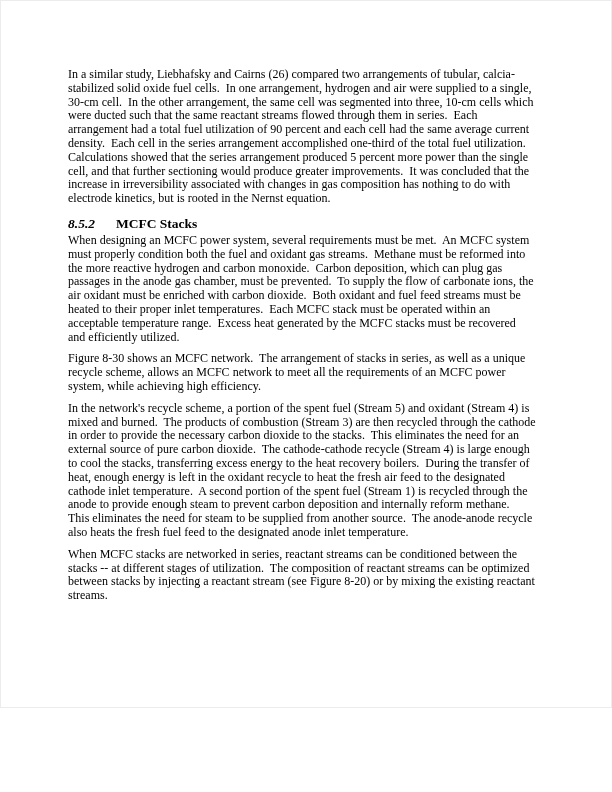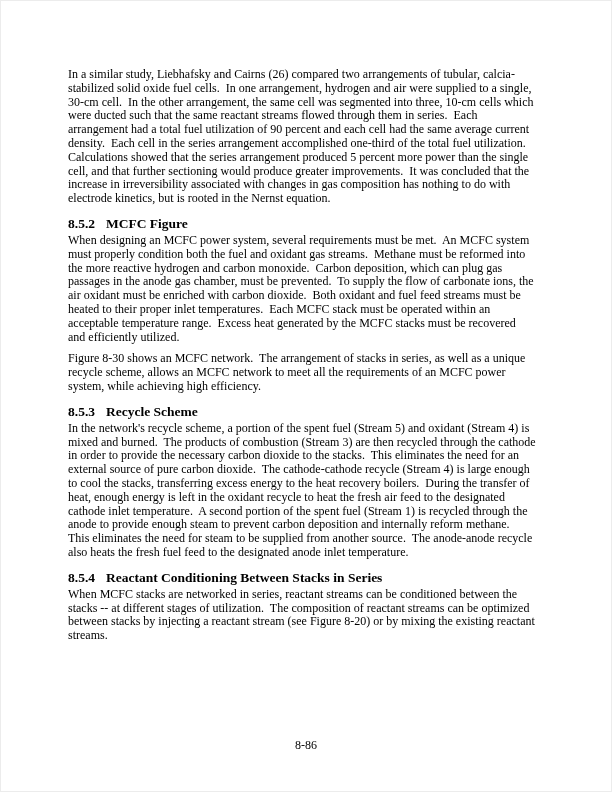--- a/index.html
+++ b/index.html
@@ -3,21 +3,21 @@
 <meta charset="utf-8">
 <style>
   html, body {
     margin: 0;
     padding: 0;
     background: #ffffff;
   }
   .page {
     position: relative;
     width: 612px;
-    height: 792px;
+    height: 708px;
     background: #ffffff;
     color: #000000;
     font-family: "Liberation Serif", serif;
     overflow: hidden;
     box-shadow: inset 0 0 0 1px #ececec;
   }
   .content {
     position: absolute;
     left: 68px;
     top: 68px;
@@ -31,21 +31,22 @@
     letter-spacing: 0;
   }
   .heading {
     margin: 10px 0 2px 0;
     font-size: 13.5px;
     line-height: 16px;
     font-weight: bold;
     white-space: pre;
   }
   .heading .sec-num {
-    margin-right: 11px;
+    margin-right: 21px;
+    font-style: italic;
   }
   .footer {
     position: absolute;
     left: 0;
     top: 738px;
     width: 612px;
     text-align: center;
     font-size: 12px;
     line-height: 14px;
   }
@@ -60,49 +61,47 @@
 stabilized solid oxide fuel cells.  In one arrangement, hydrogen and air were supplied to a single,
 30-cm cell.  In the other arrangement, the same cell was segmented into three, 10-cm cells which
 were ducted such that the same reactant streams flowed through them in series.  Each
 arrangement had a total fuel utilization of 90 percent and each cell had the same average current
 density.  Each cell in the series arrangement accomplished one-third of the total fuel utilization.
 Calculations showed that the series arrangement produced 5 percent more power than the single
 cell, and that further sectioning would produce greater improvements.  It was concluded that the
 increase in irreversibility associated with changes in gas composition has nothing to do with
 electrode kinetics, but is rooted in the Nernst equation.</p>
 
-    <h2 class="heading"><span class="sec-num">8.5.2</span><span>MCFC Figure</span></h2>
+    <h2 class="heading"><span class="sec-num">8.5.2</span><span>MCFC Stacks</span></h2>
 
     <p class="para">When designing an MCFC power system, several requirements must be met.  An MCFC system
 must properly condition both the fuel and oxidant gas streams.  Methane must be reformed into
 the more reactive hydrogen and carbon monoxide.  Carbon deposition, which can plug gas
 passages in the anode gas chamber, must be prevented.  To supply the flow of carbonate ions, the
 air oxidant must be enriched with carbon dioxide.  Both oxidant and fuel feed streams must be
 heated to their proper inlet temperatures.  Each MCFC stack must be operated within an
 acceptable temperature range.  Excess heat generated by the MCFC stacks must be recovered
 and efficiently utilized.</p>
 
     <p class="para">Figure 8-30 shows an MCFC network.  The arrangement of stacks in series, as well as a unique
 recycle scheme, allows an MCFC network to meet all the requirements of an MCFC power
 system, while achieving high efficiency.</p>
 
-    <h2 class="heading"><span class="sec-num">8.5.3</span><span>Recycle Scheme</span></h2>
 
     <p class="para">In the network's recycle scheme, a portion of the spent fuel (Stream 5) and oxidant (Stream 4) is
 mixed and burned.  The products of combustion (Stream 3) are then recycled through the cathode
 in order to provide the necessary carbon dioxide to the stacks.  This eliminates the need for an
 external source of pure carbon dioxide.  The cathode-cathode recycle (Stream 4) is large enough
 to cool the stacks, transferring excess energy to the heat recovery boilers.  During the transfer of
 heat, enough energy is left in the oxidant recycle to heat the fresh air feed to the designated
 cathode inlet temperature.  A second portion of the spent fuel (Stream 1) is recycled through the
 anode to provide enough steam to prevent carbon deposition and internally reform methane.
 This eliminates the need for steam to be supplied from another source.  The anode-anode recycle
 also heats the fresh fuel feed to the designated anode inlet temperature.</p>
 
-    <h2 class="heading"><span class="sec-num">8.5.4</span><span>Reactant Conditioning Between Stacks in Series</span></h2>
 
     <p class="para">When MCFC stacks are networked in series, reactant streams can be conditioned between the
 stacks -- at different stages of utilization.  The composition of reactant streams can be optimized
 between stacks by injecting a reactant stream (see Figure 8-20) or by mixing the existing reactant
 streams.</p>
 
   </div>
 
   <div class="footer">
     <span>8-86</span>

